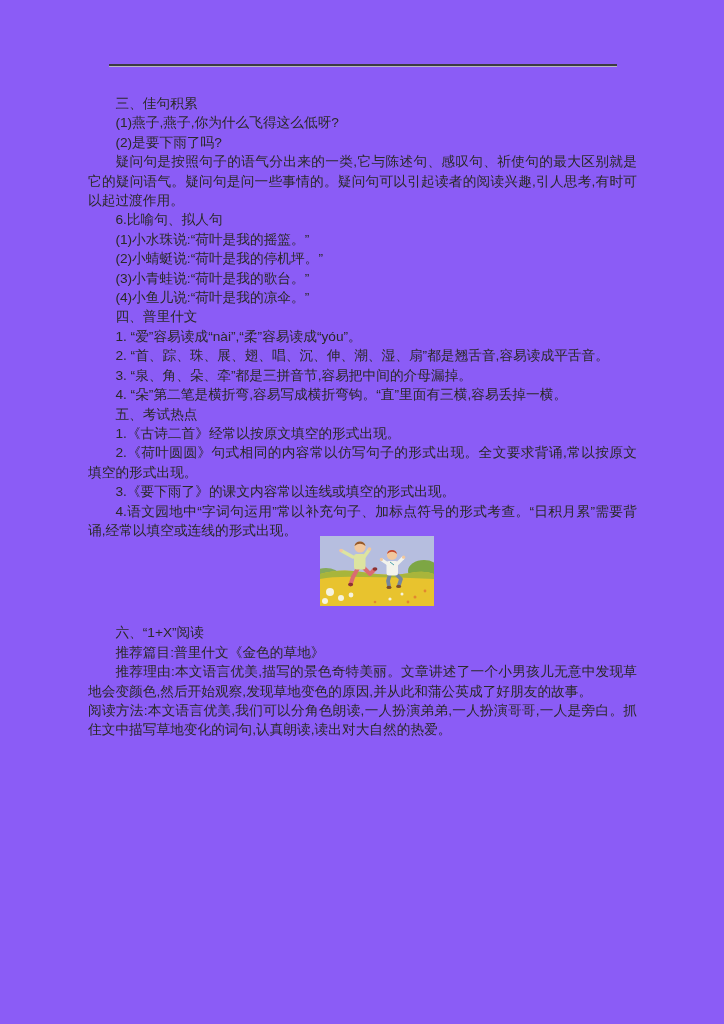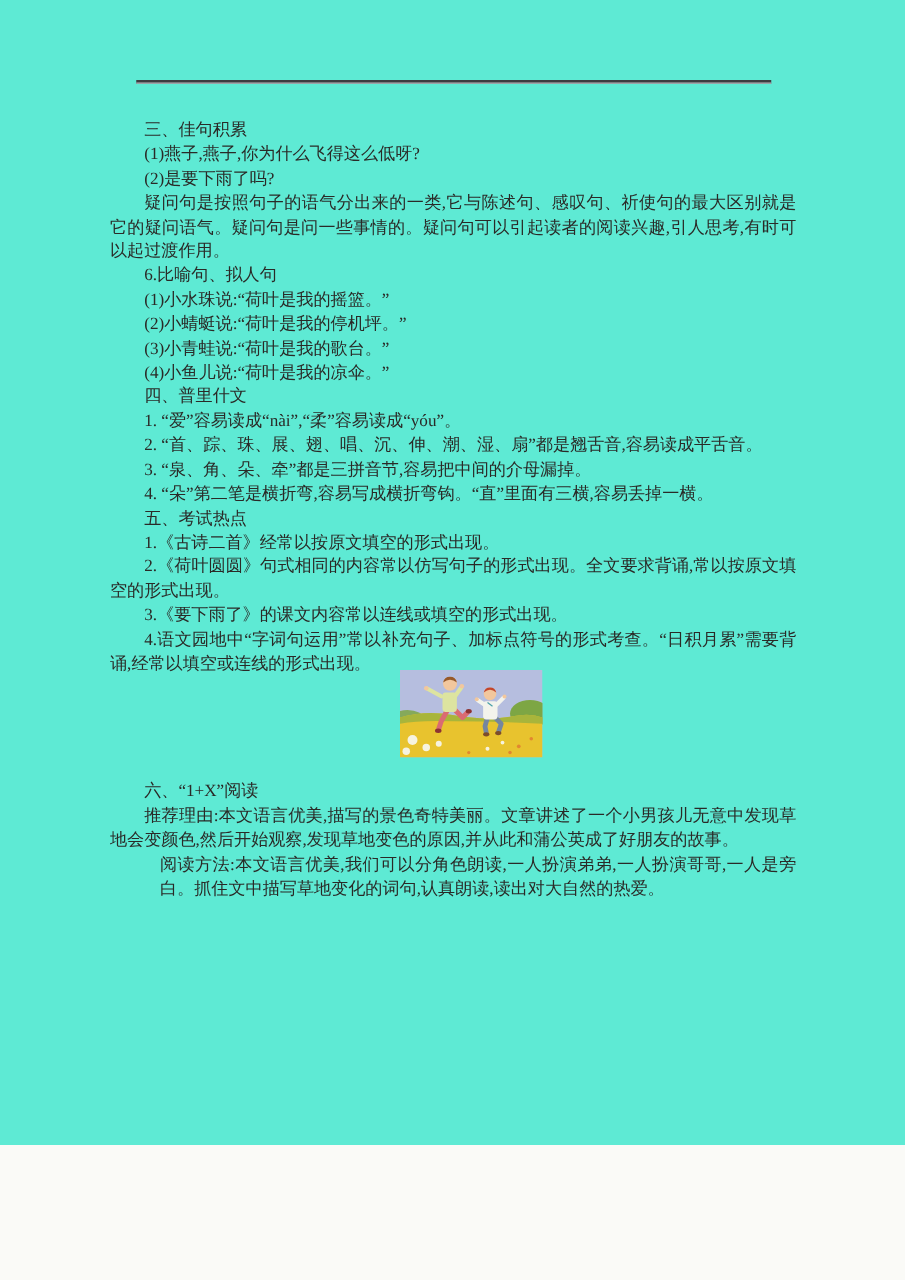--- a/index.html
+++ b/index.html
@@ -3,24 +3,24 @@
 <meta charset="utf-8">
 <style>
   html, body {
     margin: 0;
     padding: 0;
     background: #fafaf7;
   }
   .page {
     position: relative;
     width: 724px;
-    height: 916px;
-    background: #5eead4;
+    height: 1024px;
+    background: #8b5cf6;
     overflow: hidden;
-    font-family: Liberation Serif, serif;
+    font-family: Liberation Sans, sans-serif;
   }
   .top-rule {
     position: absolute;
     left: 109px;
     top: 64px;
     width: 508px;
     height: 2px;
     background: #3c3c41;
     border-bottom: 1px solid #b9b9c0;
   }
@@ -38,21 +38,20 @@
   .content p {
     margin: 0;
     text-indent: 2em;
   }
   .content p.line {
     white-space: nowrap;
     text-align: left;
   }
   .content p.flush {
     text-indent: 0;
-    margin-left: 40px;
   }
   .figure {
     width: 114px;
     height: 70px;
     margin: -4px 0 17px 232px;
   }
   .figure svg {
     display: block;
   }
 </style>
@@ -142,16 +141,17 @@
           <path d="M77,28 L83,22" stroke-width="3.2" stroke-linecap="round" fill="none" stroke="#f3f3ec"></path>
           <circle cx="83.6" cy="21.2" r="1.6" fill="#f2c79d"></circle>
 
           <circle cx="72" cy="19" r="5.1" fill="#f2c79d"></circle>
           <path d="M67,18 A5.1,5.1 0 0 1 77,18 Q72,13.5 67,18 Z" fill="#c2452c"></path>
         </g>
       </svg>
     </div>
 
     <p class="line">六、“1+X”阅读</p>
+    <p class="line">推荐篇目:普里什文《金色的草地》</p>
     <p>推荐理由:本文语言优美,描写的景色奇特美丽。文章讲述了一个小男孩儿无意中发现草地会变颜色,然后开始观察,发现草地变色的原因,并从此和蒲公英成了好朋友的故事。</p>
     <p class="flush">阅读方法:本文语言优美,我们可以分角色朗读,一人扮演弟弟,一人扮演哥哥,一人是旁白。抓住文中描写草地变化的词句,认真朗读,读出对大自然的热爱。</p>
   </div>
 </div>
 
 </body></html>

